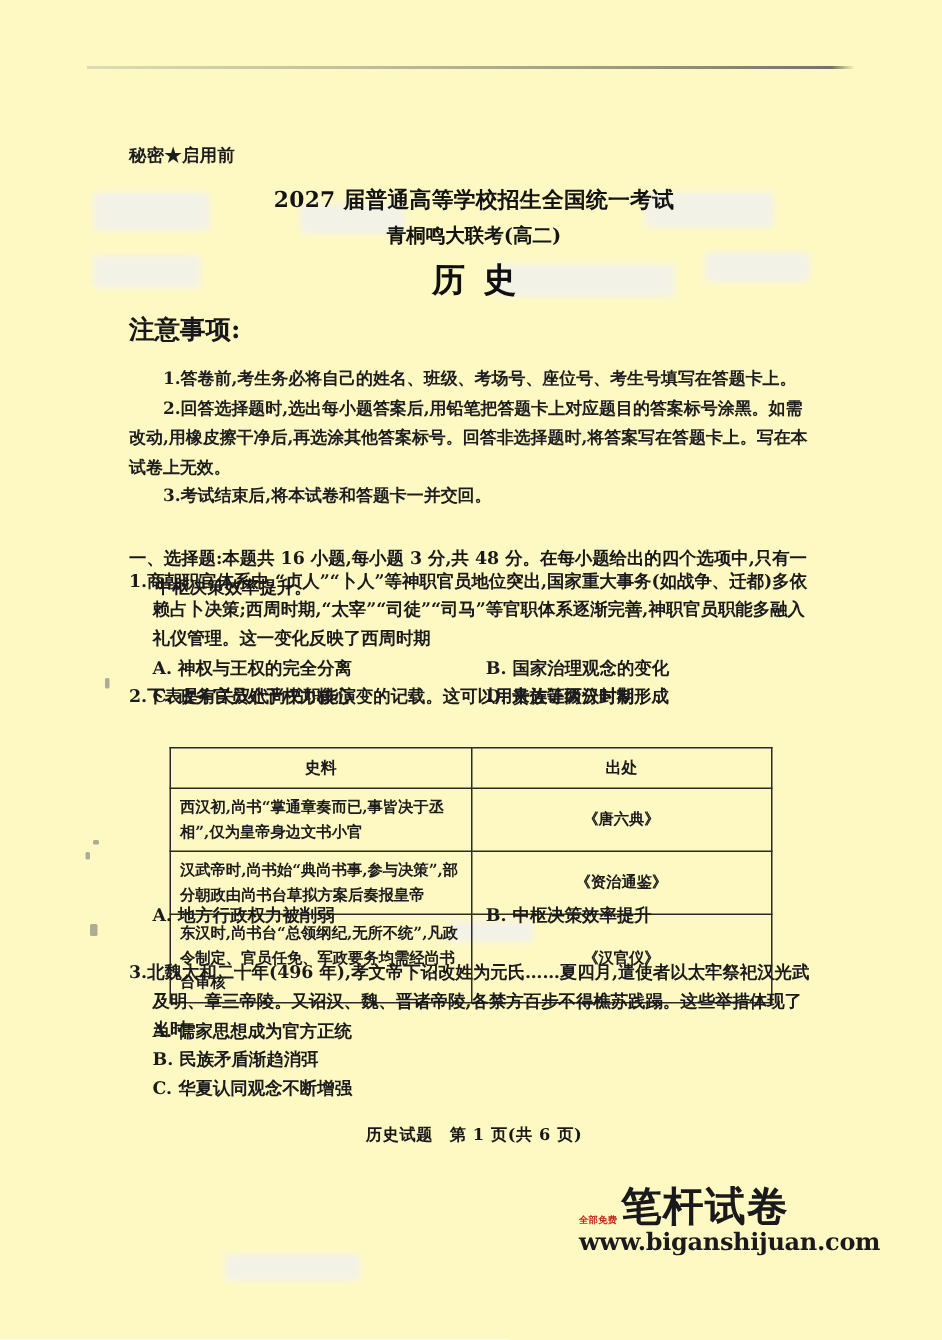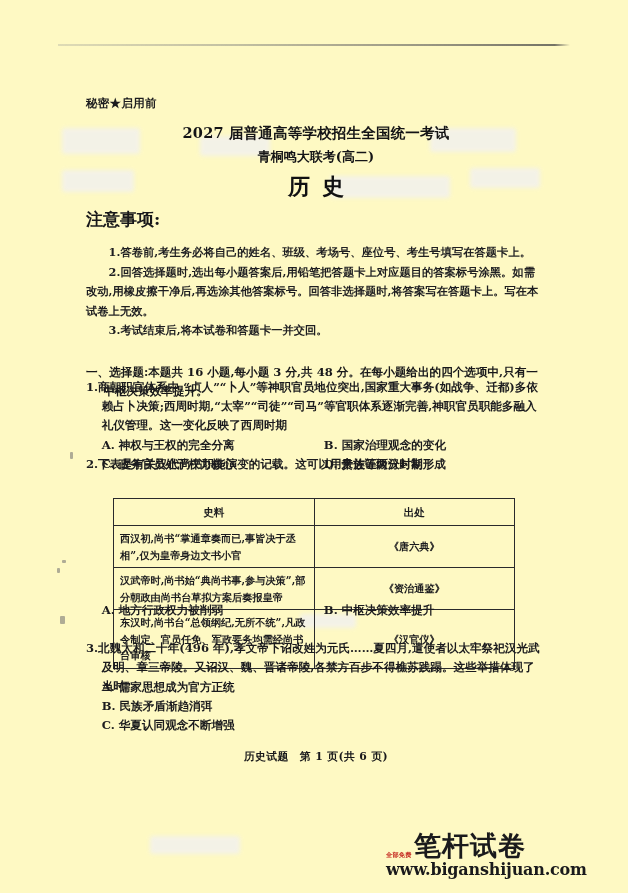--- a/index.html
+++ b/index.html
@@ -211,21 +211,21 @@
     text-align: center;
     font-size: 10.8px;
     font-weight: bold;
     letter-spacing: 0.4px;
   }
 
   
   .logo {
     position: absolute;
     left: 386px;
-    top: 828px;
+    top: 786px;
     width: 212px;
     height: 60px;
   }
   .logo-cn {
     position: absolute;
     left: 28px;
     top: 0;
     font-family: "DejaVu Sans", "Liberation Sans", sans-serif;
     font-size: 27px;
     font-weight: bold;

